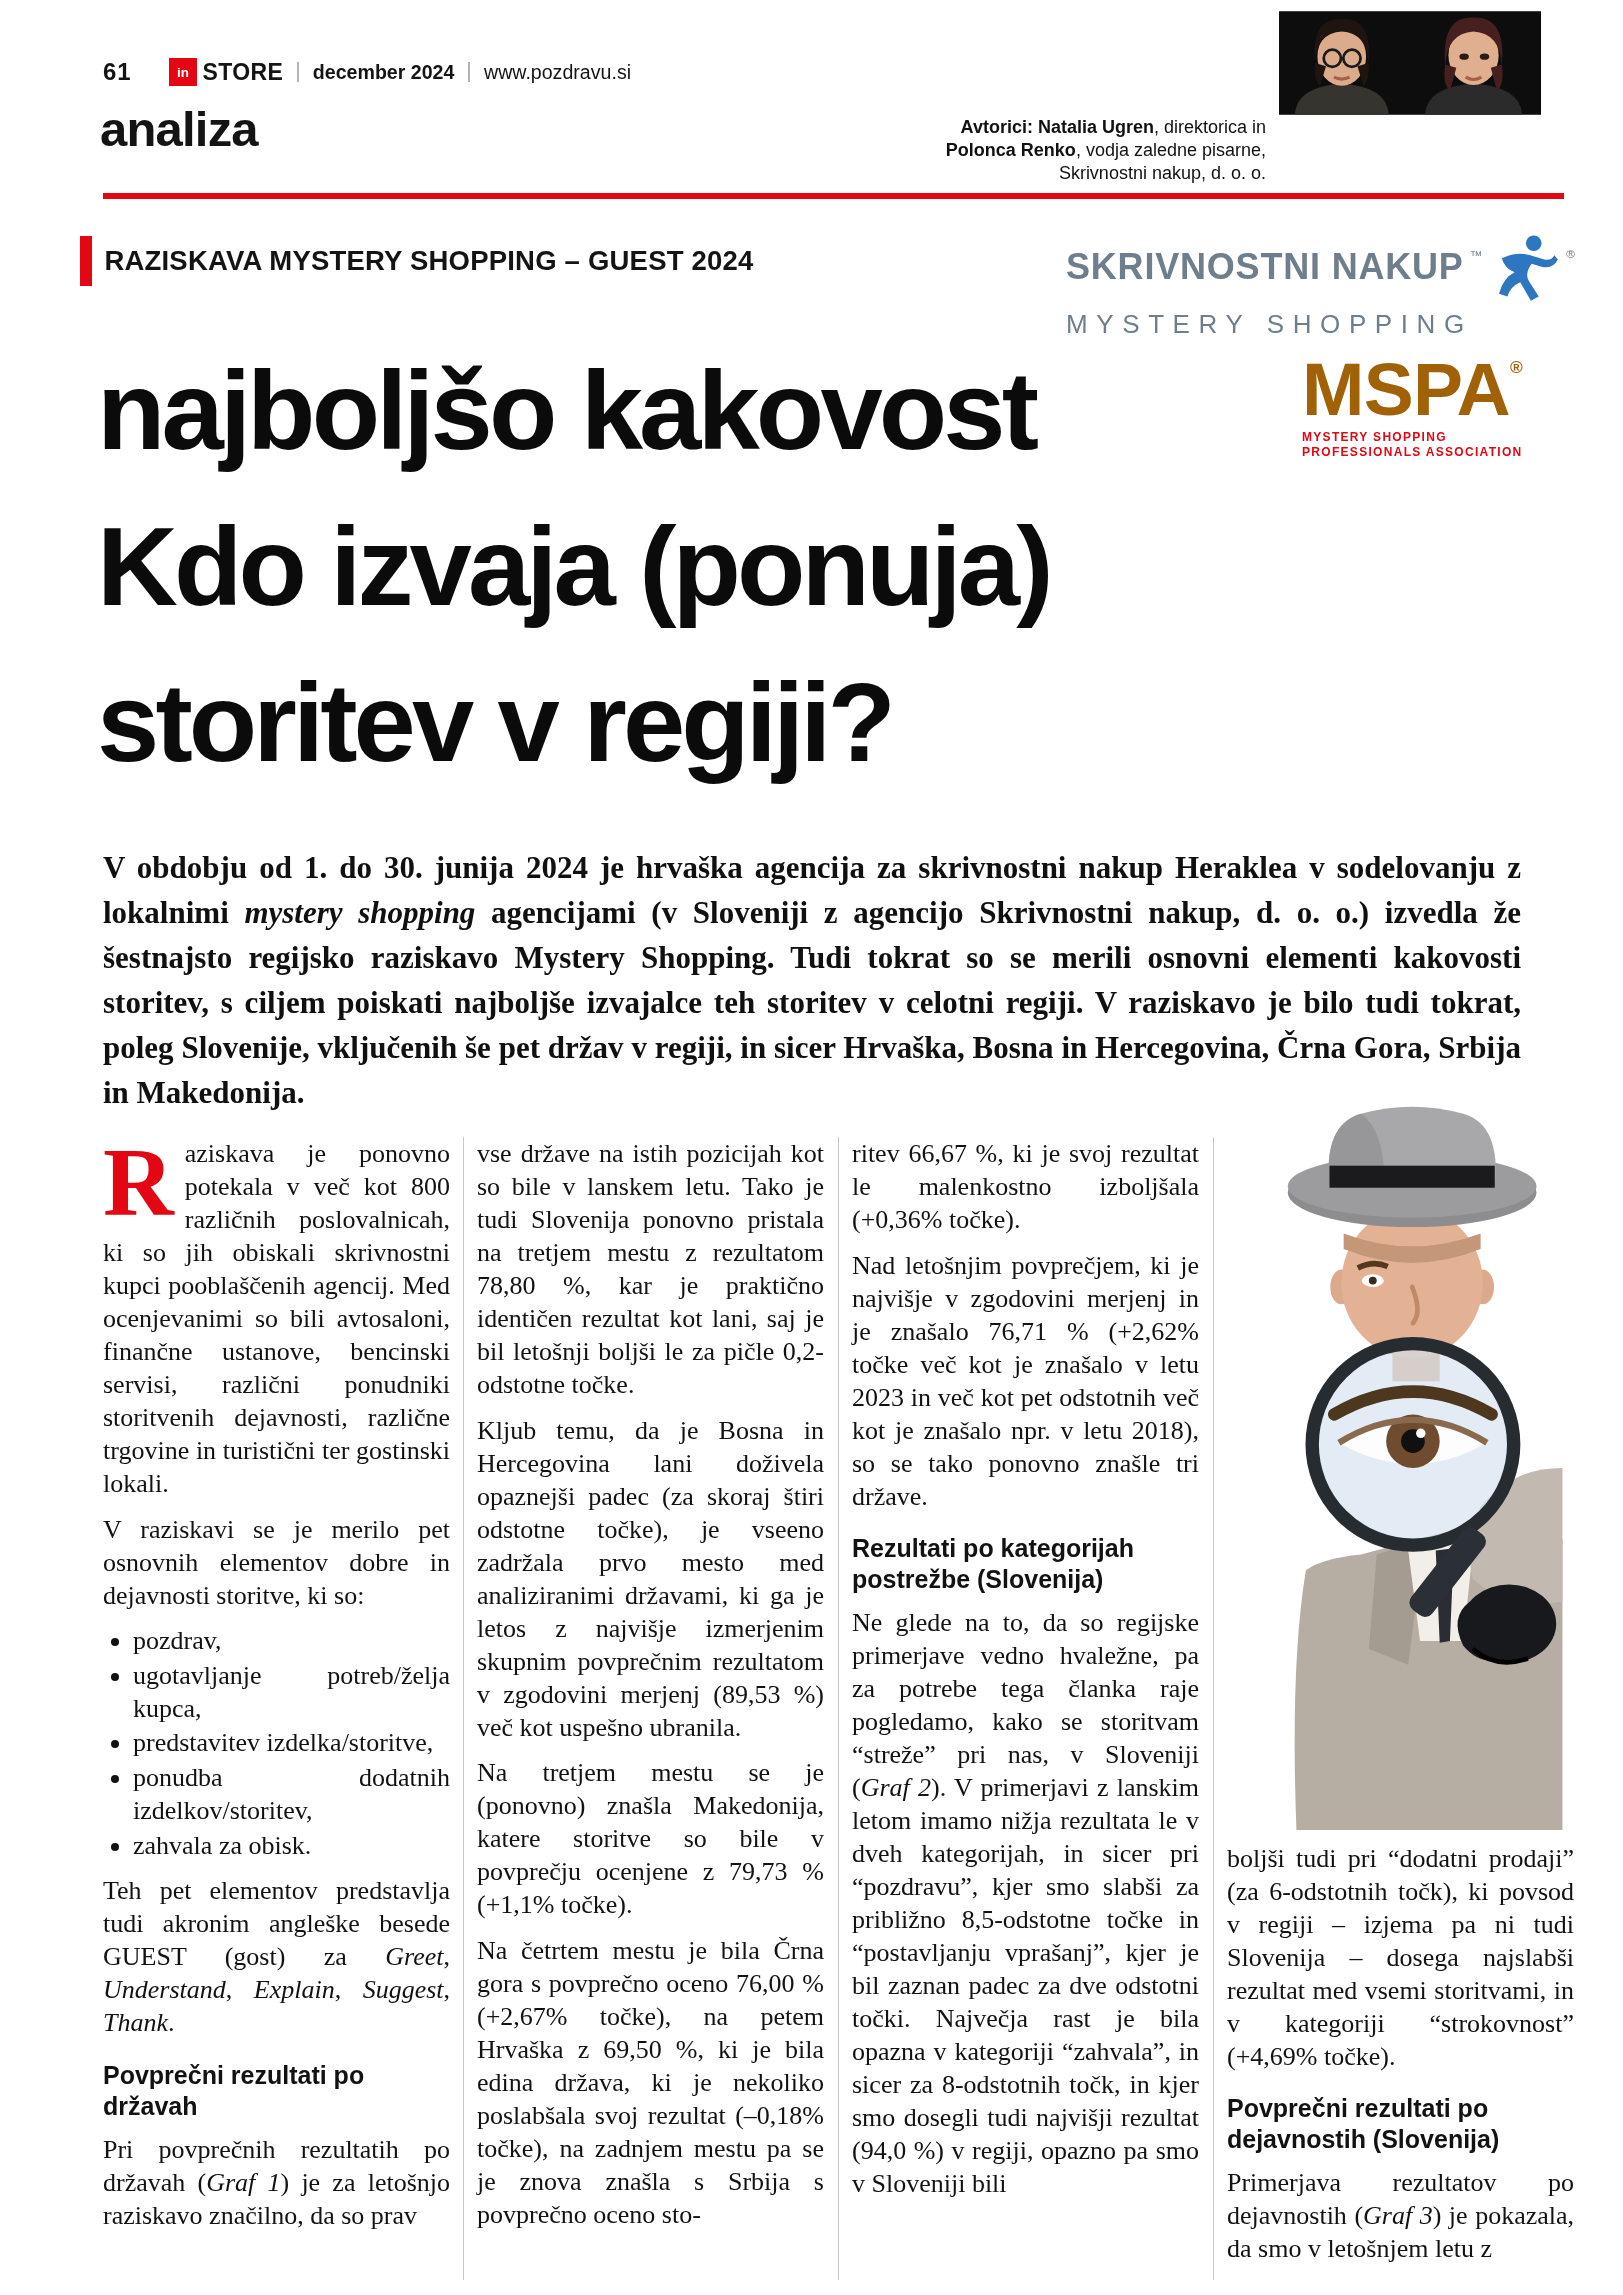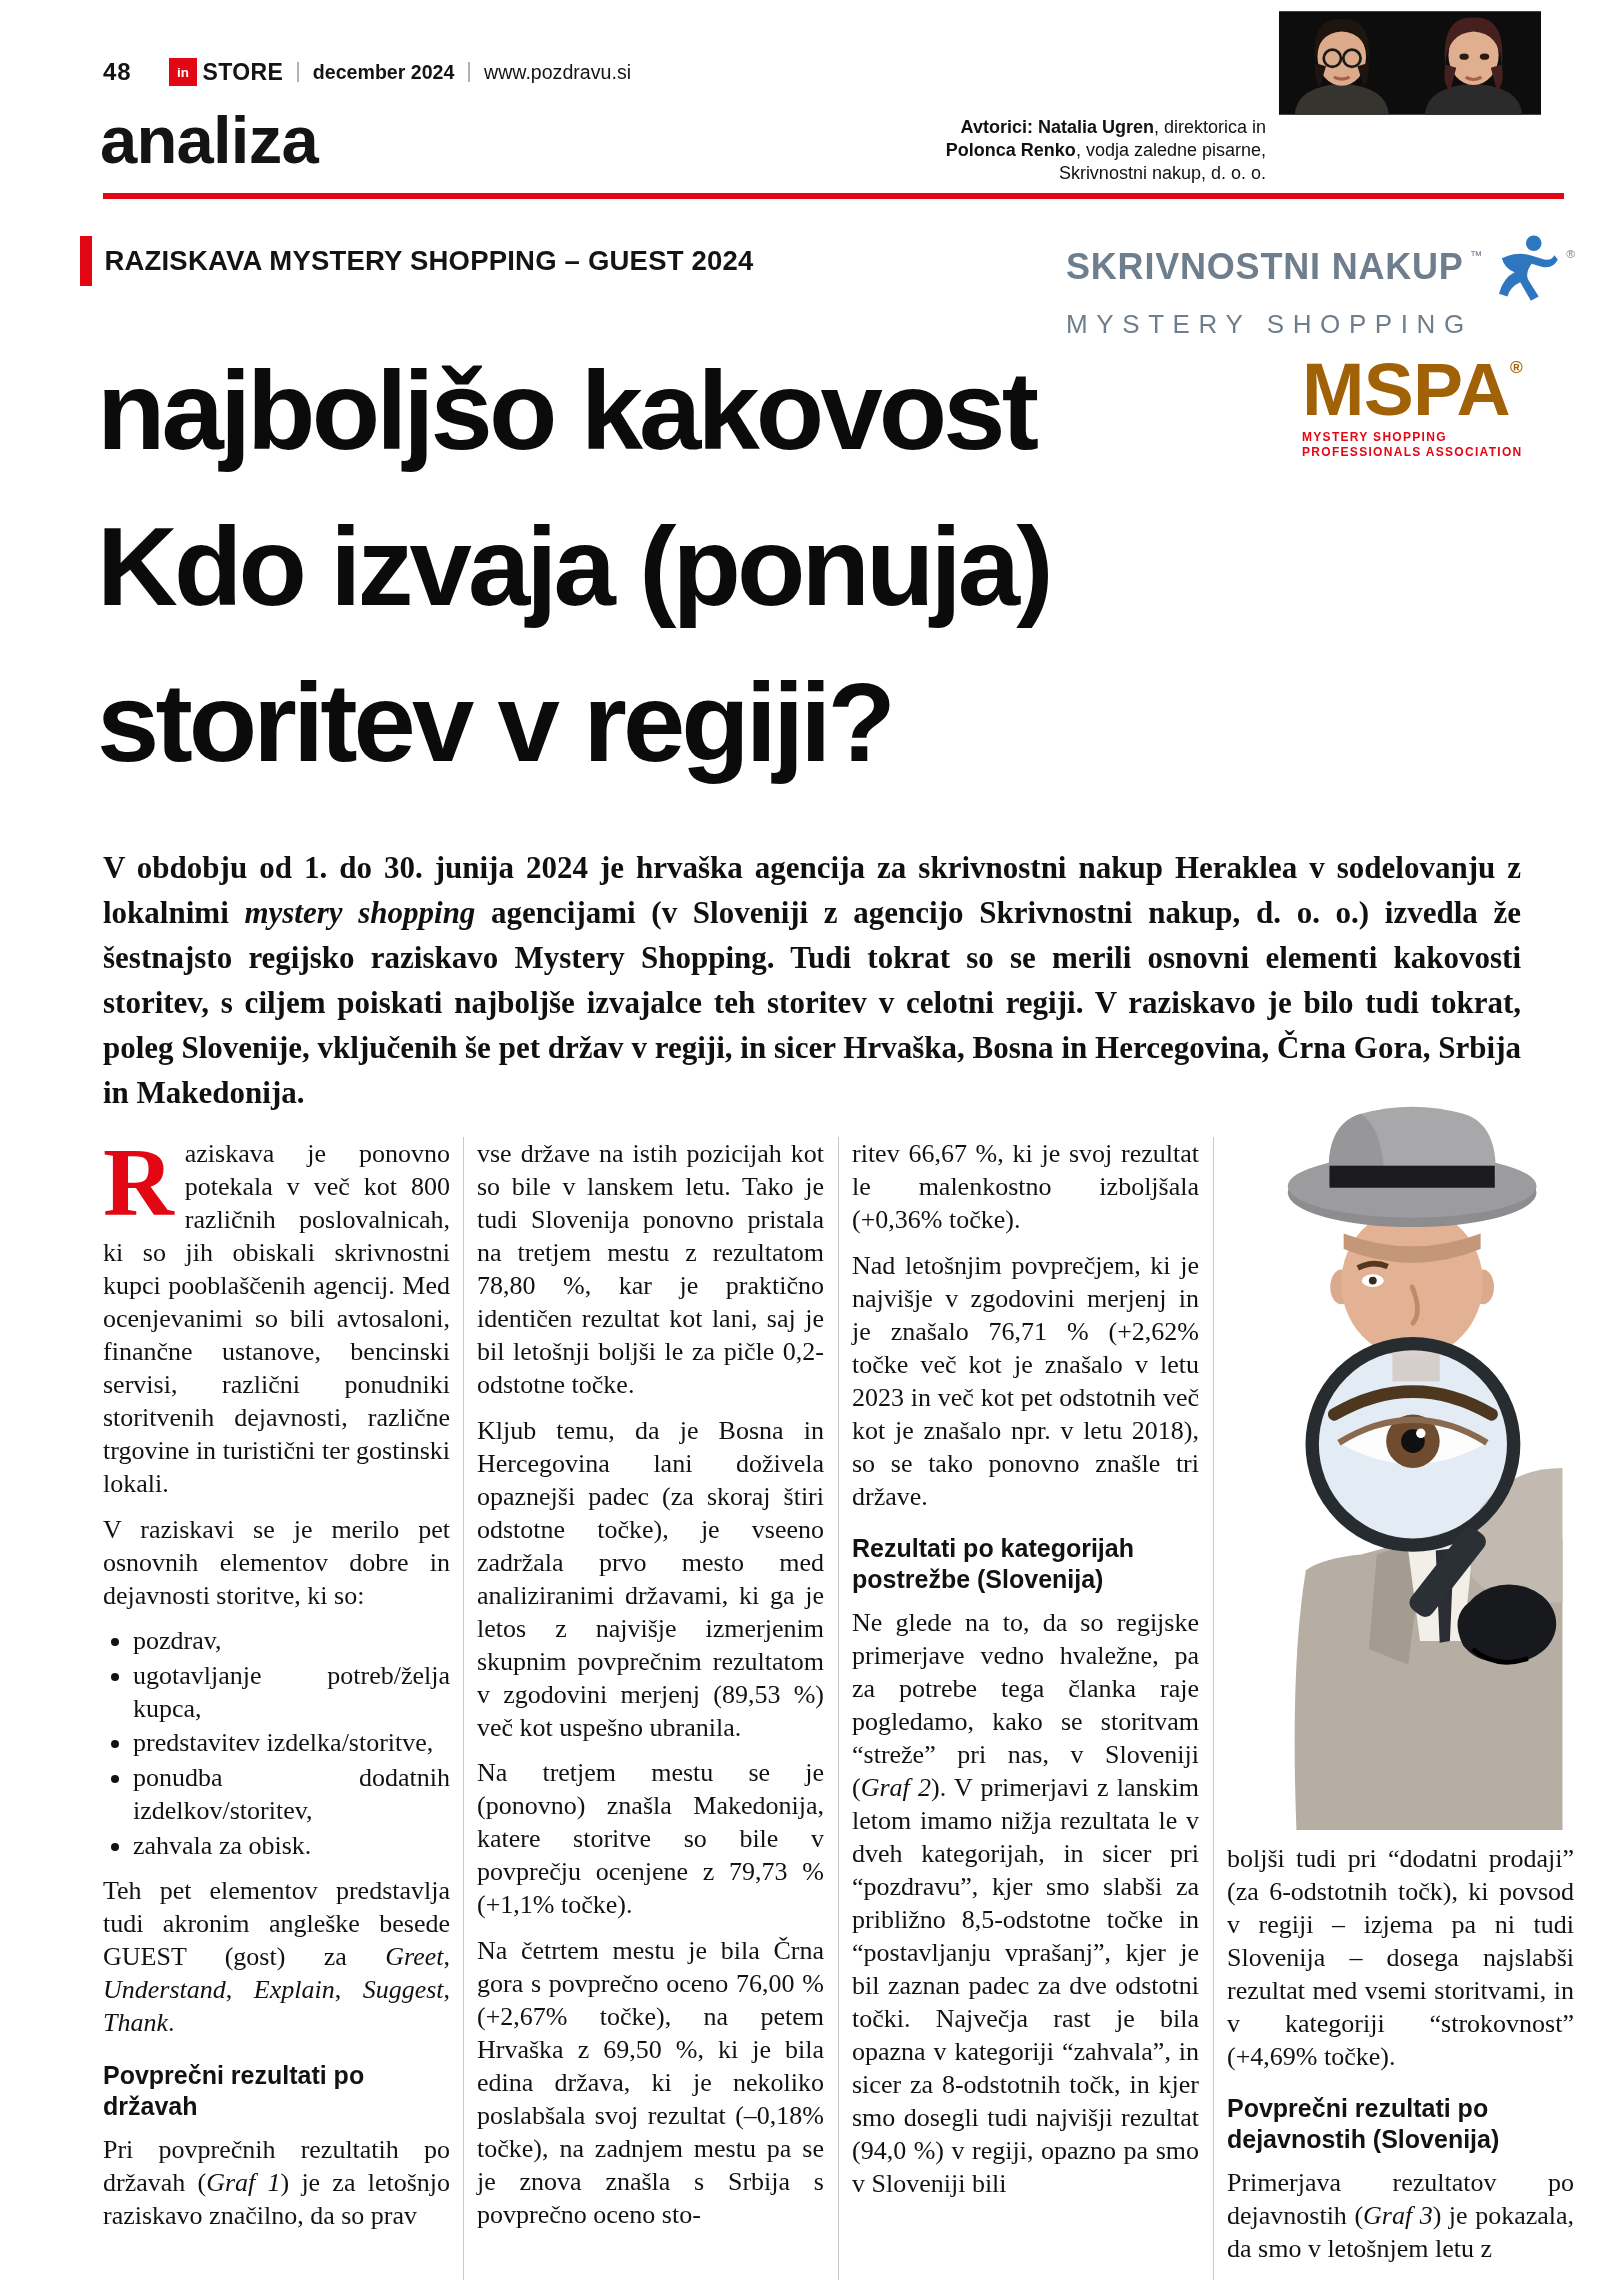--- a/index.html
+++ b/index.html
@@ -11,21 +11,21 @@
             font-family:"Liberation Sans",sans-serif;}
   .page-num{font-size:24px;font-weight:bold;letter-spacing:0.8px;}
   .logo{display:flex;align-items:center;gap:5.5px;margin-left:23.6px;}
   .logo-in{width:28px;height:28px;background:#e30613;color:#fff;display:flex;align-items:center;
            justify-content:center;font-size:13.4px;font-weight:bold;}
   .logo-store{font-size:23px;font-weight:bold;letter-spacing:0.4px;}
   .sep{width:1.6px;height:20.4px;background:#b3b3b3;}
   .issue{font-size:19.6px;font-weight:bold;}
   .website{font-size:19.6px;}
   .section-title{position:absolute;left:100px;top:101px;margin:0;
-                 font-family:"Liberation Sans",sans-serif;font-size:67px;font-weight:bold;letter-spacing:-0.8px;}
+                 font-family:"Liberation Sans",sans-serif;font-size:49px;font-weight:bold;letter-spacing:-0.8px;}
   .red-rule{position:absolute;left:103px;top:193px;width:1461px;height:5.5px;background:#e30613;}
 
   
   .authors-caption{position:absolute;left:668px;top:116px;width:598px;text-align:right;
                    font-family:"Liberation Sans",sans-serif;font-size:18px;line-height:23px;color:#111;}
   .authors-photos{position:absolute;left:1279px;top:11px;width:262px;height:104px;}
   .authors-photos svg{display:block;width:100%;height:100%;}
 
   
   .kicker{position:absolute;left:80px;top:236px;display:flex;align-items:center;gap:12.6px;}
@@ -71,21 +71,21 @@
 
   .detective{position:absolute;left:1266px;top:1098px;width:297px;height:732px;}
   .detective svg{display:block;width:100%;height:100%;}
 </style>
 </head>
 <body>
 
 <div class="page">
 
   <div class="meta-row">
-    <span class="page-num">48</span>
+    <span class="page-num">61</span>
     <span class="logo">
       <span class="logo-in">in</span>
       <span class="logo-store">STORE</span>
     </span>
     <span class="sep"></span>
     <span class="issue">december 2024</span>
     <span class="sep"></span>
     <span class="website">www.pozdravu.si</span>
   </div>
 

